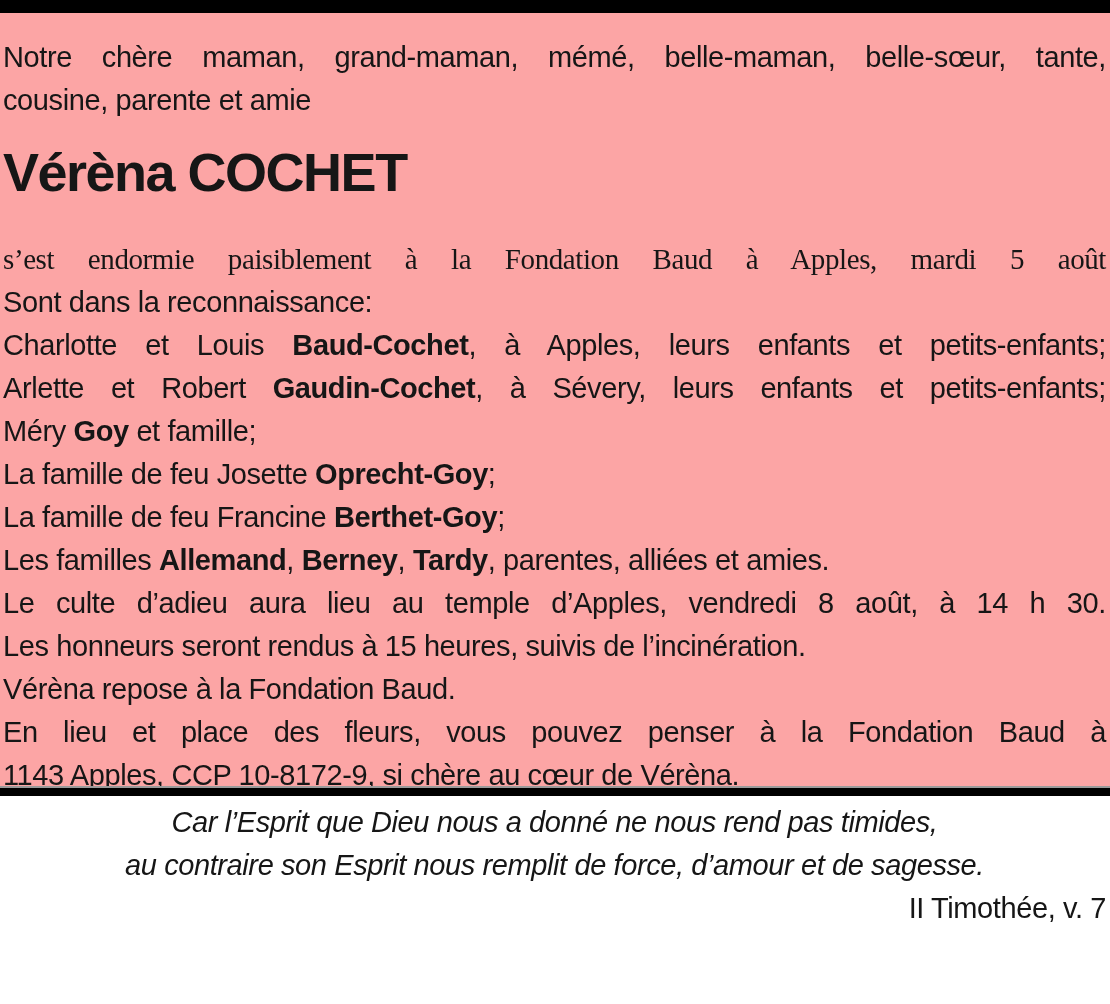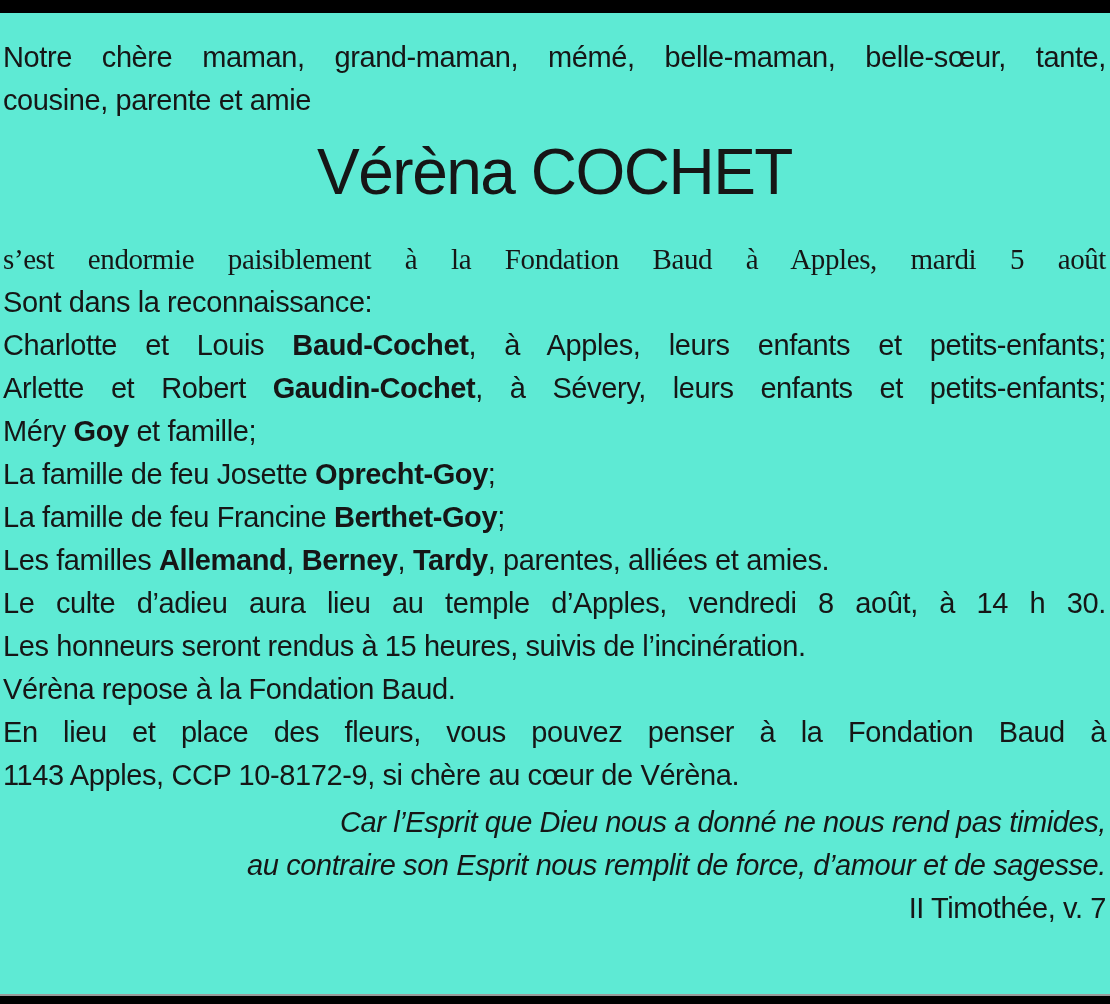--- a/index.html
+++ b/index.html
@@ -5,22 +5,22 @@
   html, body { margin: 0; padding: 0; }
   body {
     width: 1110px; height: 1004px;
     background: #ffffff;
     font-family: "Liberation Sans", "DejaVu Sans", sans-serif;
     color: #161616;
     overflow: hidden;
   }
   .page {
     position: relative;
-    width: 1110px; height: 1004px;
-    background: #5eead4;
+    width: 1110px; height: 796px;
+    background: #fca5a5;
   }
   .rule-top {
     position: absolute; top: 0; left: 0; right: 0;
     height: 13px; background: #000000;
   }
   .rule-bottom {
     position: absolute; bottom: 0; left: 0; right: 0;
     height: 8px; background: #000000;
     border-top: 2px solid #9a9a9a;
   }
@@ -29,31 +29,31 @@
     padding: 23px 4px 0 3px;
     font-size: 29px;
     line-height: 43px;
     letter-spacing: -0.4px;
   }
   .line { min-height: 43px; }
   
   .stretch { text-align: justify; text-align-last: justify; }
   .name-title {
     margin: 14px 0 0 0;
-    text-align: center;
-    font-size: 64px;
+    text-align: left;
+    font-size: 54px;
     line-height: 72px;
-    font-weight: normal;
+    font-weight: bold;
     letter-spacing: -1.5px;
   }
   .announcement { margin-top: 30px; font-family: Liberation Serif, serif; }
   .acknowledgement { }
   .ceremony { margin-top: 0; }
   .quote-block { margin-top: 4px; text-align: right; }
-  .quote-line { font-style: italic; }
+  .quote-line { font-style: italic; text-align: center; }
   .quote-ref { font-style: normal; }
   b { font-weight: bold; }
 </style>
 </head>
 <body>
 
 <div class="page">
 
   <div class="rule-top"></div>
 

